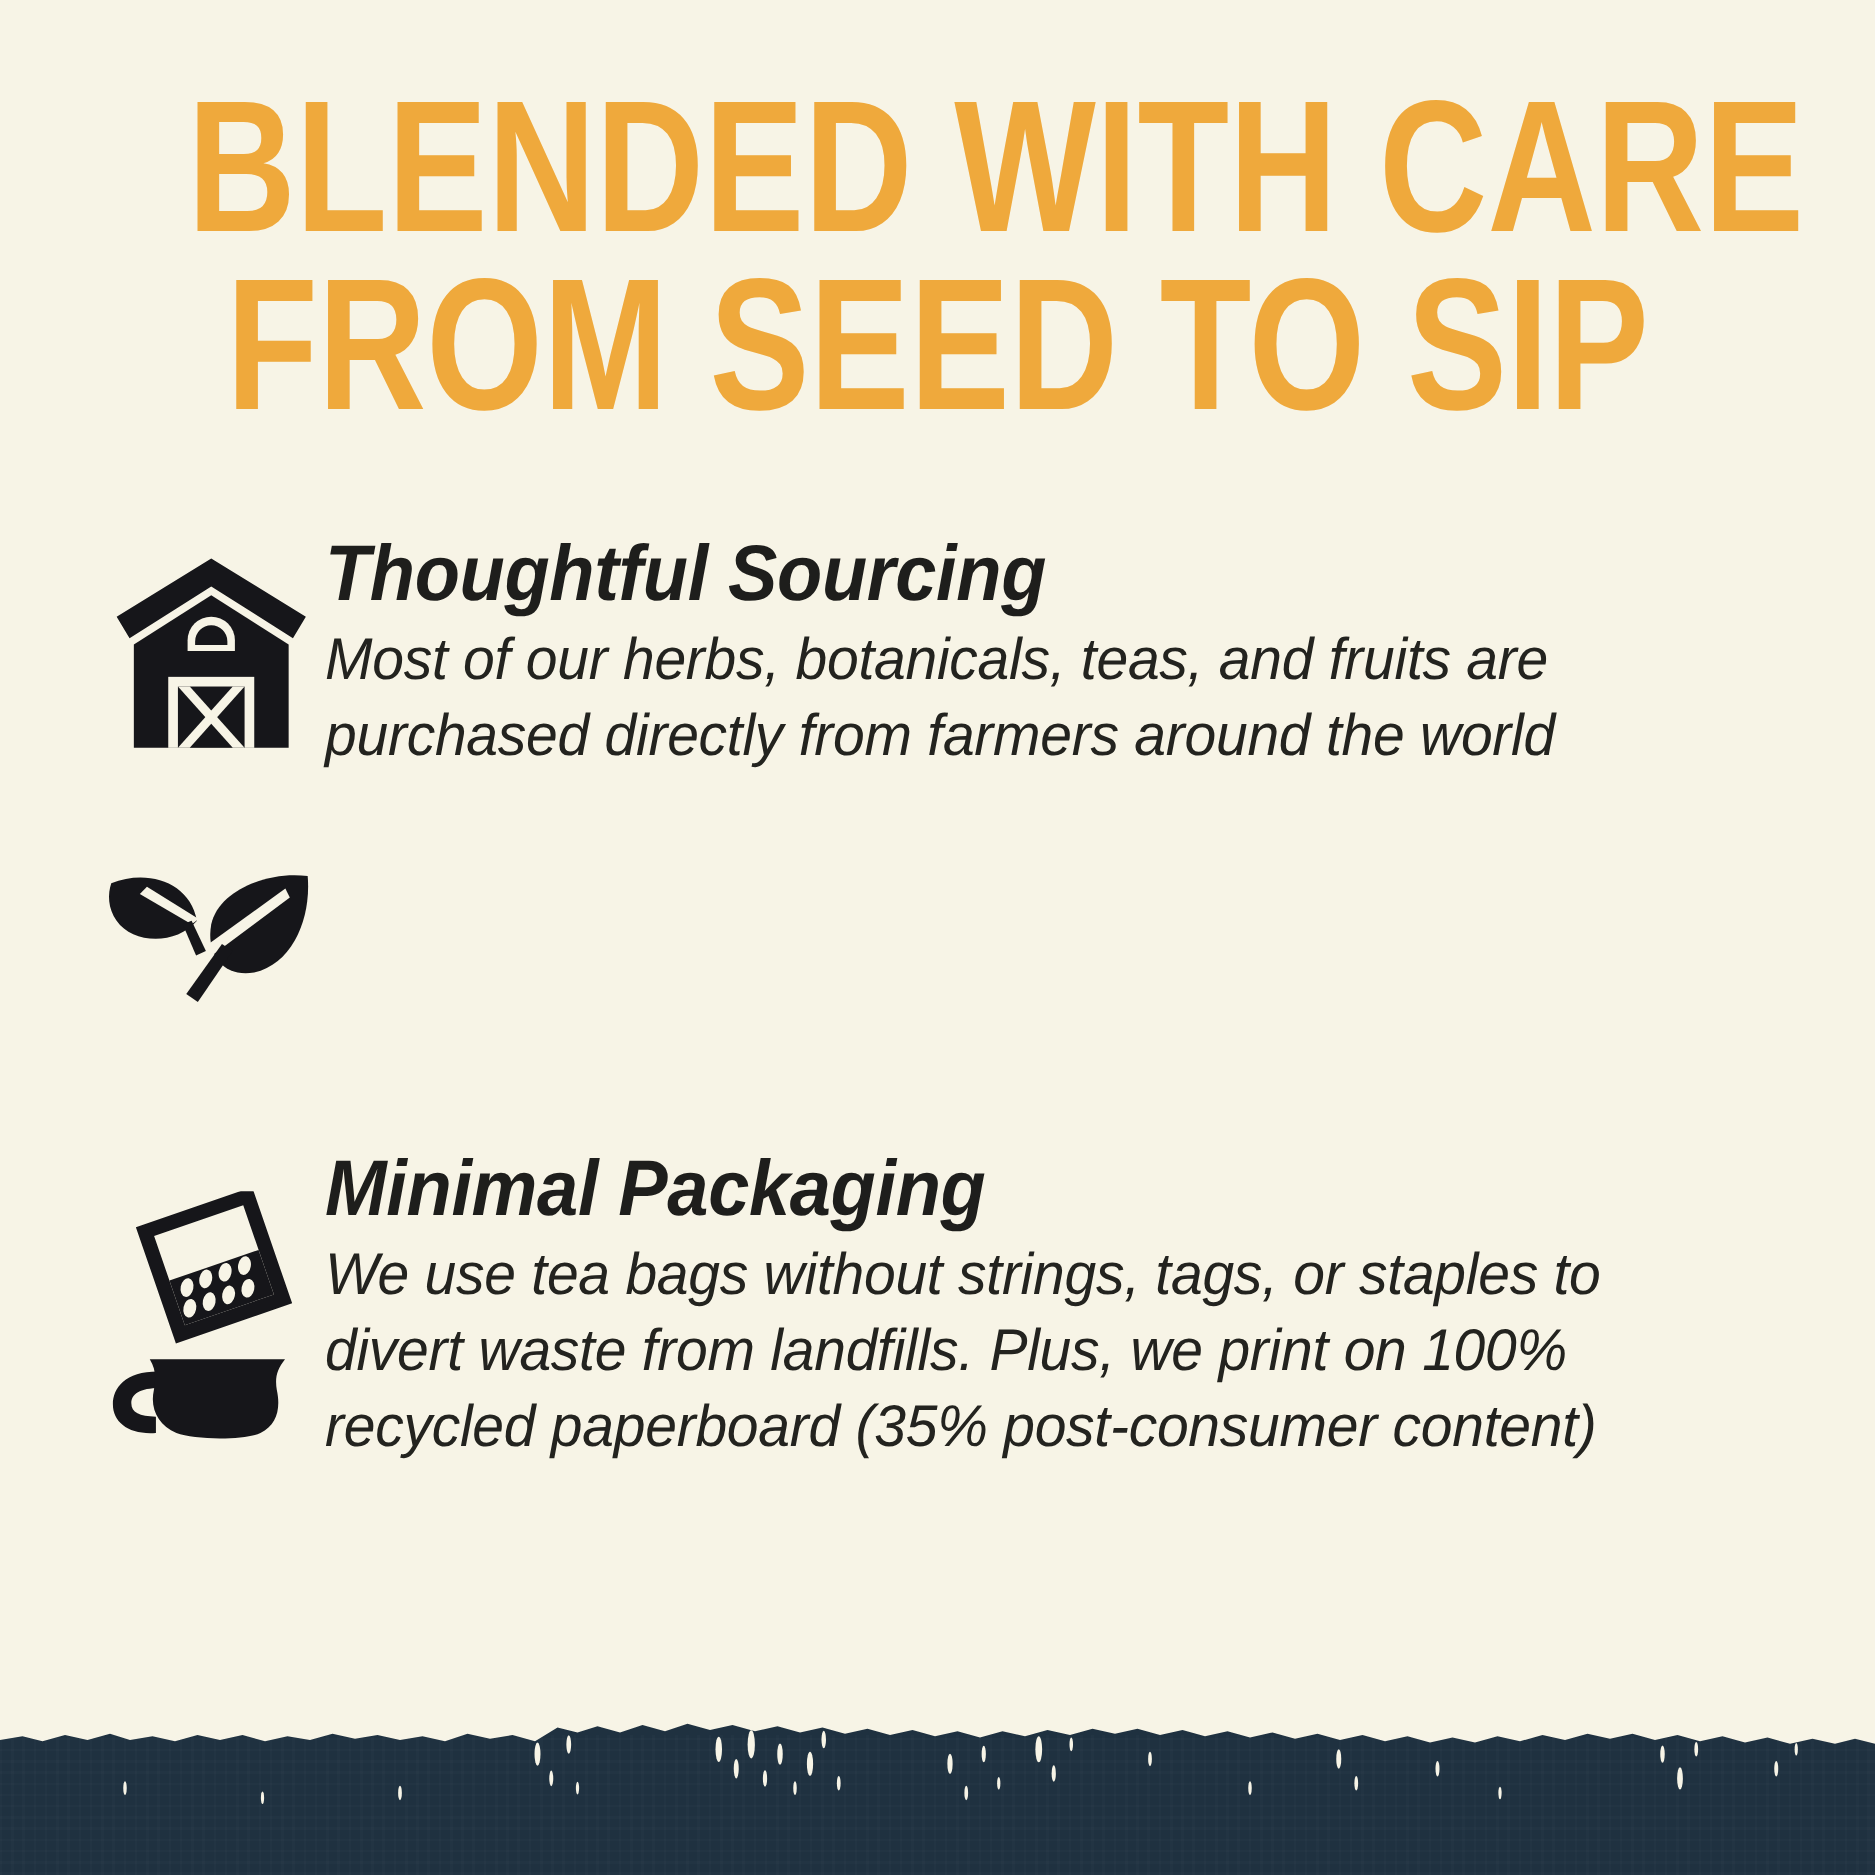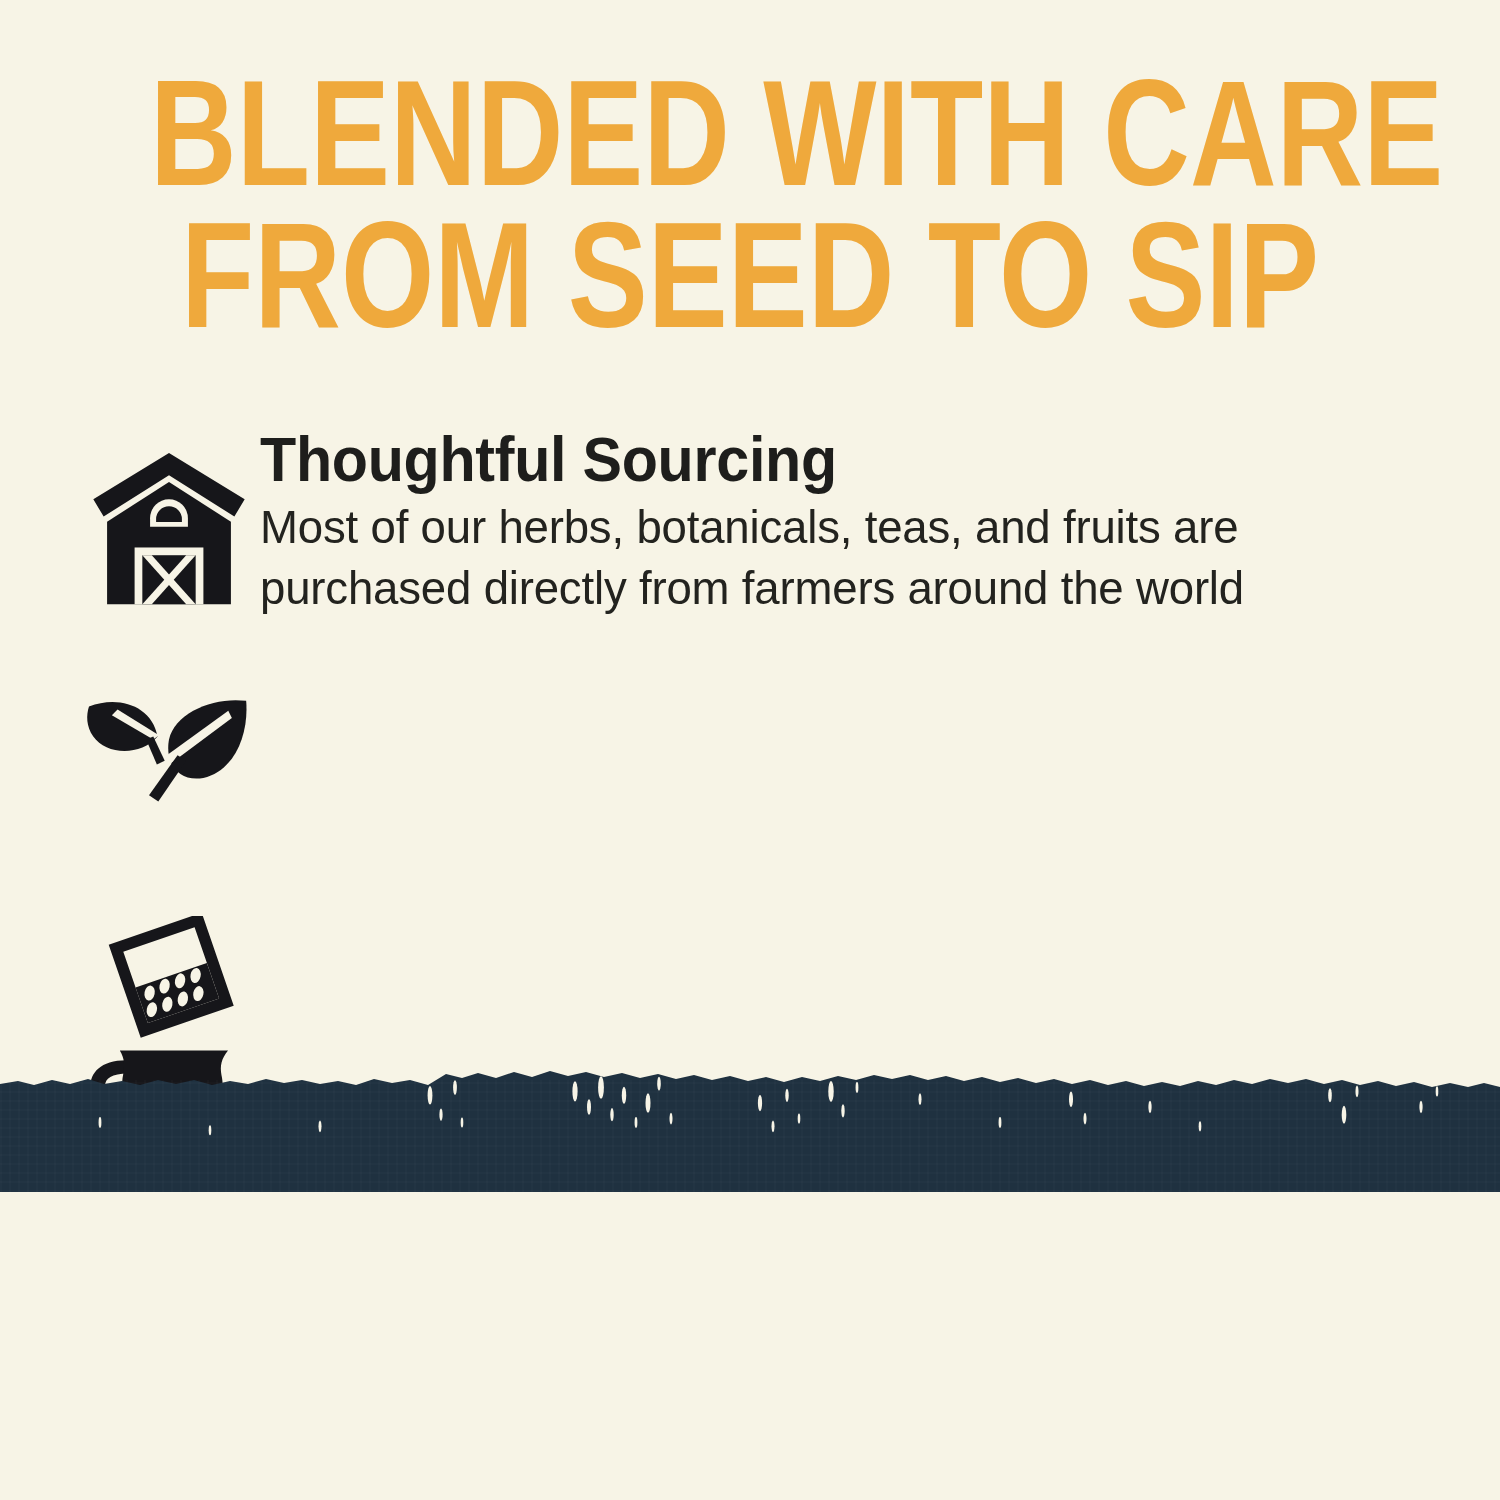--- a/index.html
+++ b/index.html
@@ -11,21 +11,21 @@
     width: 1500px;
     height: 1500px;
     background: #F7F4E6;
     font-family: "Liberation Sans", sans-serif;
     overflow: hidden;
   }
 
   #poster {
     position: relative;
     width: 1500px;
-    height: 1192px;
+    height: 1500px;
     background: #F7F4E6;
     box-sizing: border-box;
     overflow: hidden;
     padding-left: 16px;
   }
 
   
   .headline {
     position: absolute;
     top: 62px;
@@ -48,23 +48,24 @@
   
   .features {
     position: absolute;
     top: 424px;
     left: 0;
     width: 1500px;
   }
   .feature {
     position: relative;
     display: flex;
-    align-items: flex-end;
+    align-items: center;
     padding-left: 78px;
     box-sizing: border-box;
+    font-style: italic;
   }
   .feature + .feature { margin-top: 54px; }
 
   .icon-wrap {
     flex: 0 0 182px;
     width: 182px;
     height: 182px;
     display: flex;
     align-items: flex-start;
     justify-content: center;
@@ -253,20 +254,24 @@
 
             <path d="M22 82
                      L88 82
                      C 84 87, 83 91, 84 97
                      C 86 106, 84 114, 76 118
                      C 69 121.5, 44 121.5, 35 118
                      C 26 114, 22 106, 24 97
                      C 25 91, 25 87, 22 82 Z"></path>
           </g>
         </svg>
+      </div>
+      <div class="feature-text">
+        <div class="feature-title">Minimal Packaging</div>
+        <p class="feature-body">We use tea bags without strings, tags, or staples to divert waste from landfills. Plus, we print on 100% recycled paperboard (35% post-consumer content)</p>
       </div>
     </div>
 
   </div>
 
   <div class="footer-band">
     <svg viewBox="0 0 1500 132" preserveAspectRatio="none" aria-hidden="true">
       <path id="tornpath" fill="#1F3140" d="
         M0,24
         L18,21 L34,25 L52,20 L70,24 L88,19 L104,24 L122,21 L140,25 L158,20

